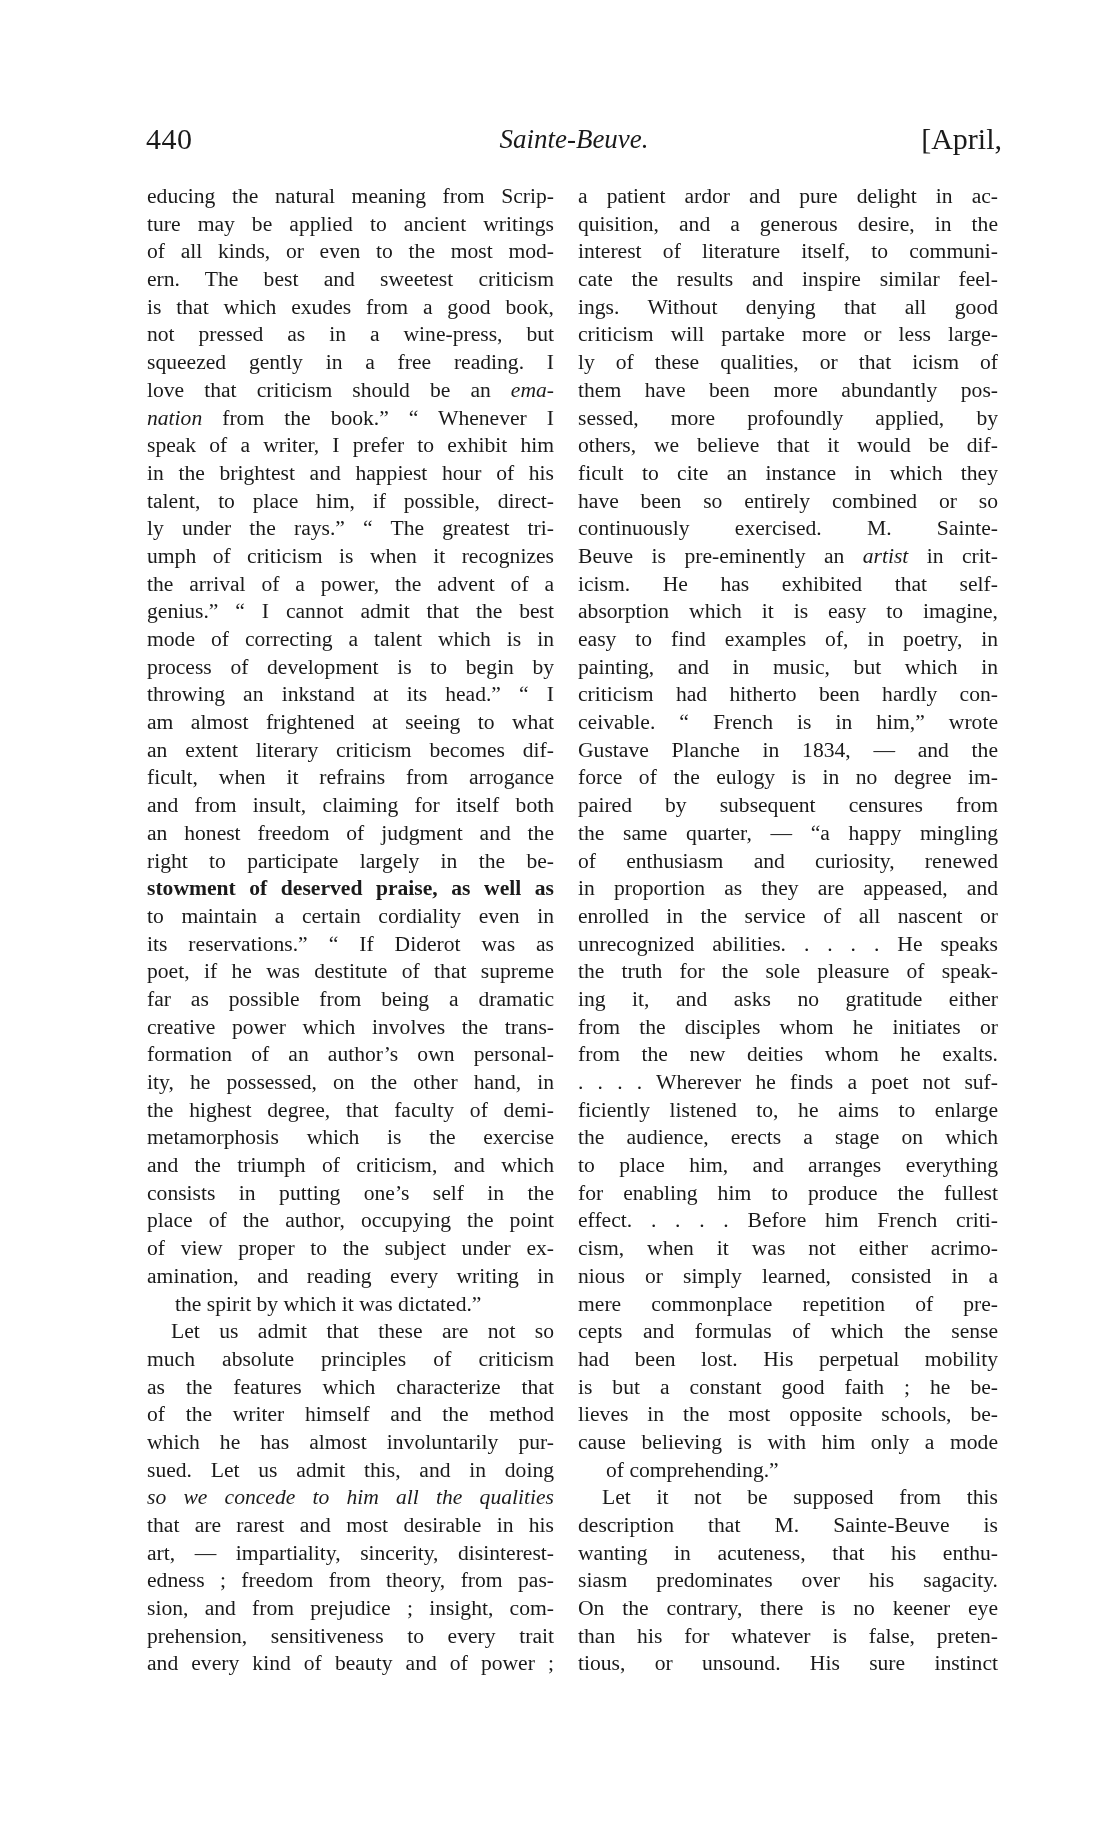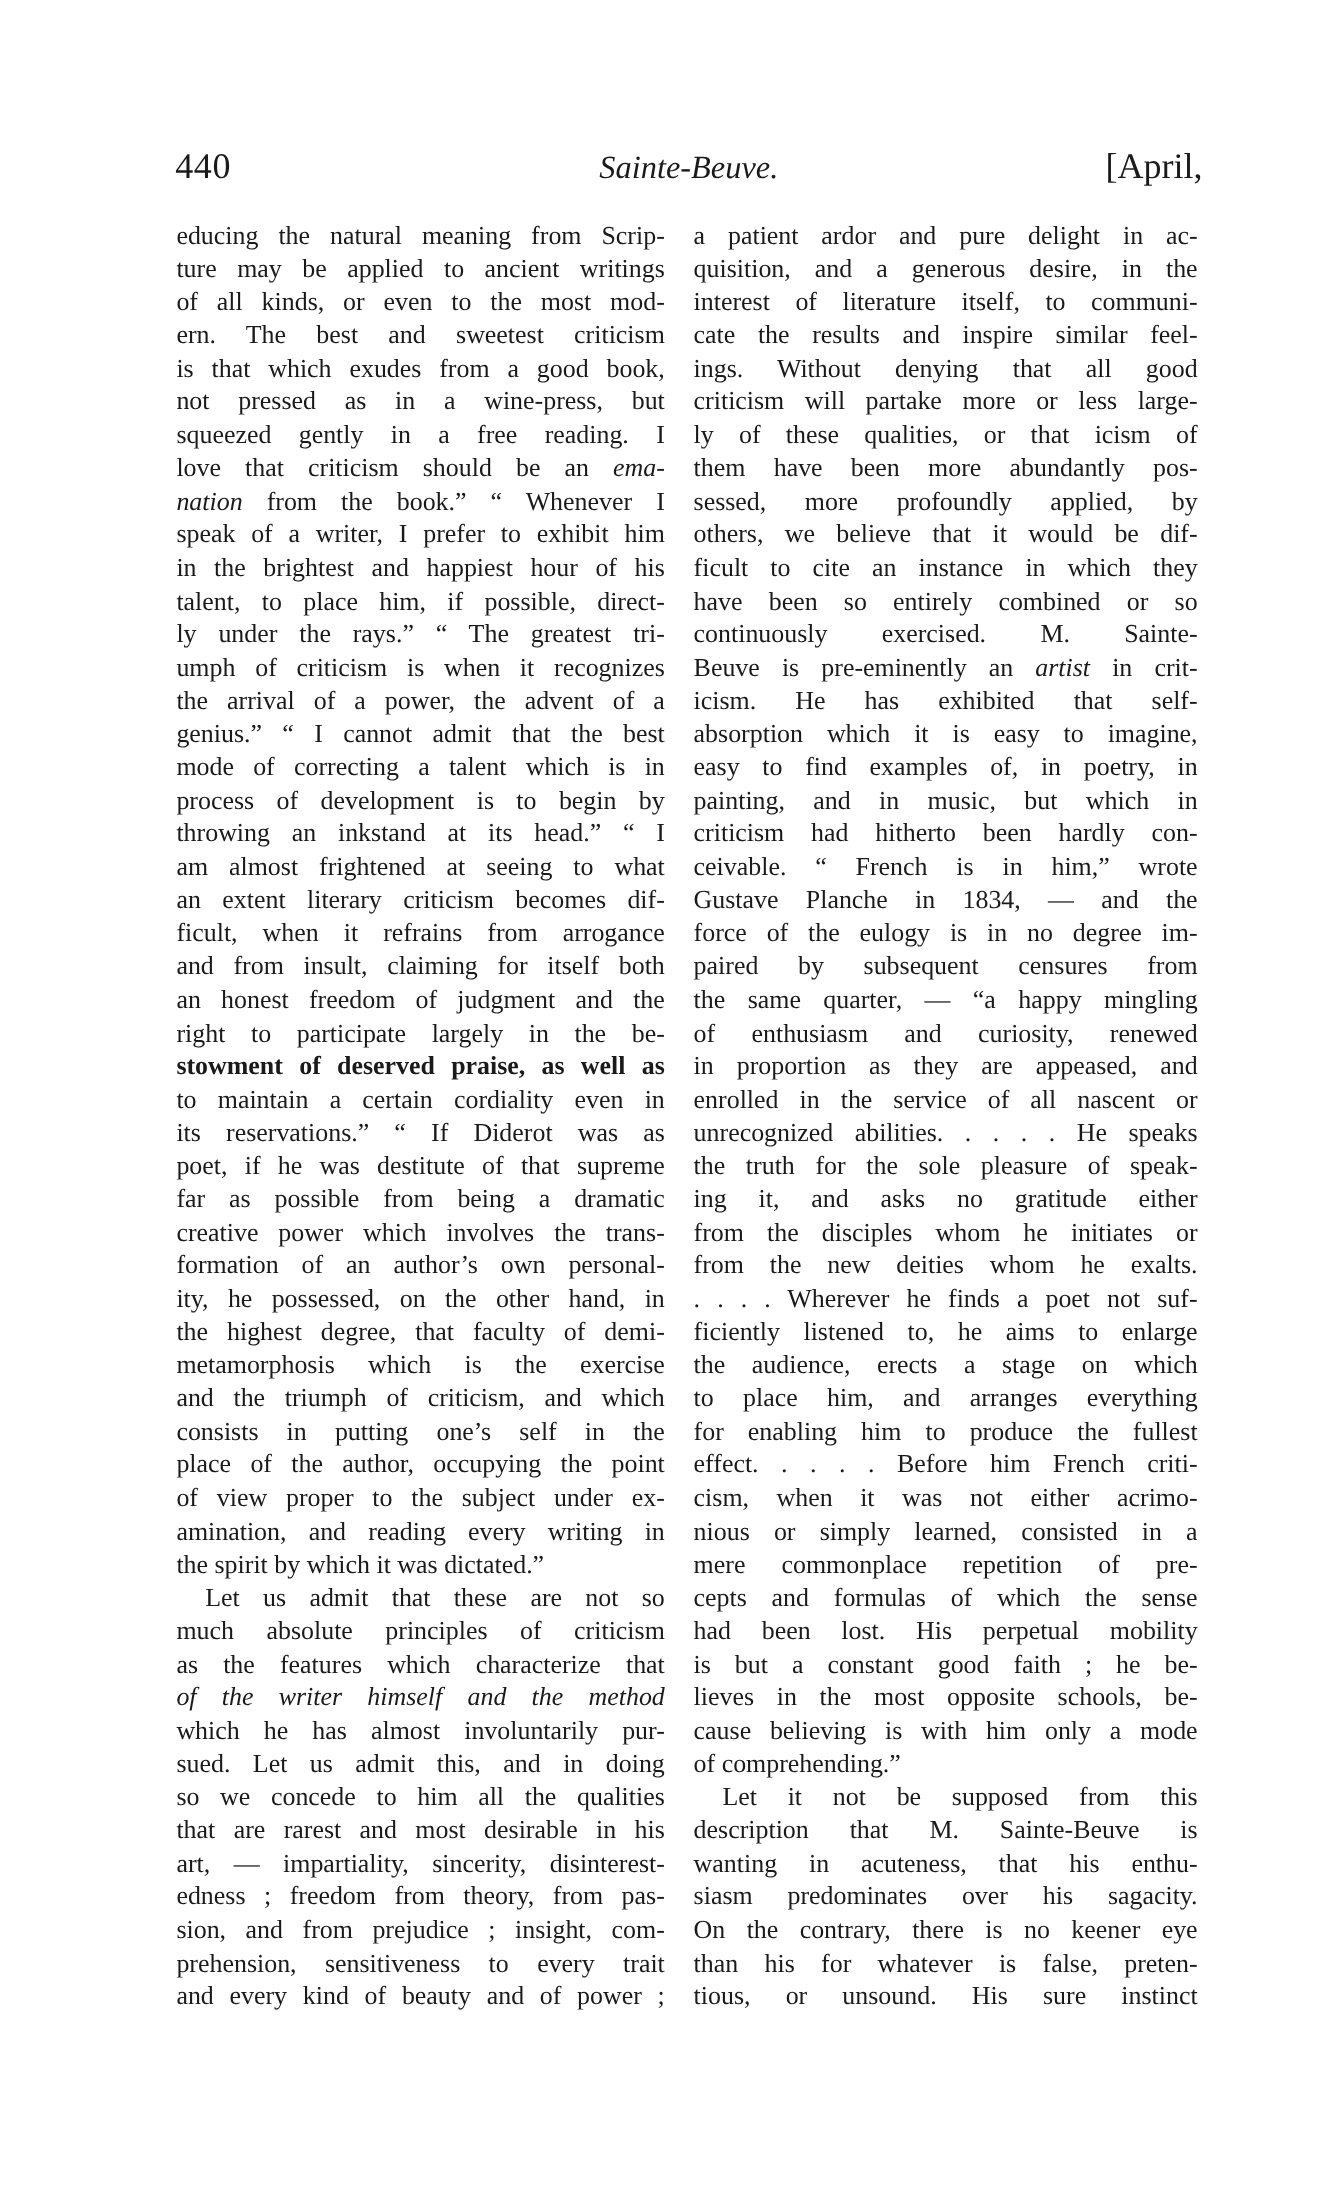--- a/index.html
+++ b/index.html
@@ -8,21 +8,21 @@
   .header { position: absolute; top: 122px; left: 146px; width: 856px; height: 40px; }
   .header .pnum { position: absolute; left: 0; top: 0; font-size: 30px; letter-spacing: 0.5px; }
   .header .title { position: absolute; left: 0; right: 0; top: 2px; text-align: center;
                    font-style: italic; font-size: 27px; }
   .header .date { position: absolute; right: 0; top: 0; font-size: 30px; }
   .col { position: absolute; top: 183px; font-size: 21.6px; line-height: 27.7px; }
   .col.left { left: 147px; width: 407px; }
   .col.right { left: 578px; width: 420px; }
   .line { display: block; height: 27.7px; white-space: nowrap; text-align: justify;
           text-align-last: justify; overflow: visible; }
-  .line.last { text-align-last: left; }
+  .line.last { text-align-last: left; margin-left: 28px; }
   .line.indent { padding-left: 24px; }
   em { font-style: italic; }
 </style>
 </head>
 <body>
 
 <div class="header">
   <span class="pnum">440</span>
   <span class="title">Sainte-Beuve.</span>
   <span class="date">[April,</span>
@@ -66,24 +66,24 @@
     <div class="line" style="white-space: nowrap;"><span style="white-space: nowrap; word-spacing: 0px;">metamorphosis which is the exercise</span></div>
     <div class="line" style="white-space: nowrap;"><span style="white-space: nowrap; word-spacing: 0px;">and the triumph of criticism, and which</span></div>
     <div class="line" style="white-space: nowrap;"><span style="white-space: nowrap; word-spacing: 0px;">consists in putting one’s self in the</span></div>
     <div class="line" style="white-space: nowrap;"><span style="white-space: nowrap; word-spacing: 0px;">place of the author, occupying the point</span></div>
     <div class="line" style="white-space: nowrap;"><span style="white-space: nowrap; word-spacing: 0px;">of view proper to the subject under ex-</span></div>
     <div class="line" style="white-space: nowrap;"><span style="white-space: nowrap; word-spacing: 0px;">amination, and reading every writing in</span></div>
     <div class="line last" style="white-space: nowrap;"><span style="white-space: nowrap;">the spirit by which it was dictated.”</span></div>
     <div class="line indent" style="white-space: nowrap;"><span style="white-space: nowrap; word-spacing: 0px;">Let us admit that these are not so</span></div>
     <div class="line" style="white-space: nowrap;"><span style="white-space: nowrap; word-spacing: 0px;">much absolute principles of criticism</span></div>
     <div class="line" style="white-space: nowrap;"><span style="white-space: nowrap; word-spacing: 0px;">as the features which characterize that</span></div>
-    <div class="line" style="white-space: nowrap;"><span style="white-space: nowrap; word-spacing: 0px; font-style: italic;">of the writer himself and the method</span></div>
+    <div class="line" style="white-space: nowrap;"><span style="white-space: nowrap; word-spacing: 0px;">of the writer himself and the method</span></div>
     <div class="line" style="white-space: nowrap;"><span style="white-space: nowrap; word-spacing: 0px;">which he has almost involuntarily pur-</span></div>
     <div class="line" style="white-space: nowrap;"><span style="white-space: nowrap; word-spacing: 0px;">sued.  Let us admit this, and in doing</span></div>
-    <div class="line" style="white-space: nowrap;"><span style="white-space: nowrap; word-spacing: 0px;">so we concede to him all the qualities</span></div>
+    <div class="line" style="white-space: nowrap; font-style: italic;"><span style="white-space: nowrap; word-spacing: 0px;">so we concede to him all the qualities</span></div>
     <div class="line" style="white-space: nowrap;"><span style="white-space: nowrap; word-spacing: 0px;">that are rarest and most desirable in his</span></div>
     <div class="line" style="white-space: nowrap;"><span style="white-space: nowrap; word-spacing: 0px;">art, — impartiality, sincerity, disinterest-</span></div>
     <div class="line" style="white-space: nowrap;"><span style="white-space: nowrap; word-spacing: 0px;">edness ; freedom from theory, from pas-</span></div>
     <div class="line" style="white-space: nowrap;"><span style="white-space: nowrap; word-spacing: 0px;">sion, and from prejudice ;  insight, com-</span></div>
     <div class="line" style="white-space: nowrap;"><span style="white-space: nowrap; word-spacing: 0px;">prehension, sensitiveness to every trait</span></div>
     <div class="line" style="white-space: nowrap;"><span style="white-space: nowrap; word-spacing: 0px;">and every kind of beauty and of power ;</span></div>
   </div>
 <div class="col right" id="col-right">
     <div class="line" style="white-space: nowrap;"><span style="white-space: nowrap; word-spacing: 0px;">a patient ardor and pure delight in ac-</span></div>
     <div class="line" style="white-space: nowrap;"><span style="white-space: nowrap; word-spacing: 0px;">quisition, and a generous desire, in the</span></div>

